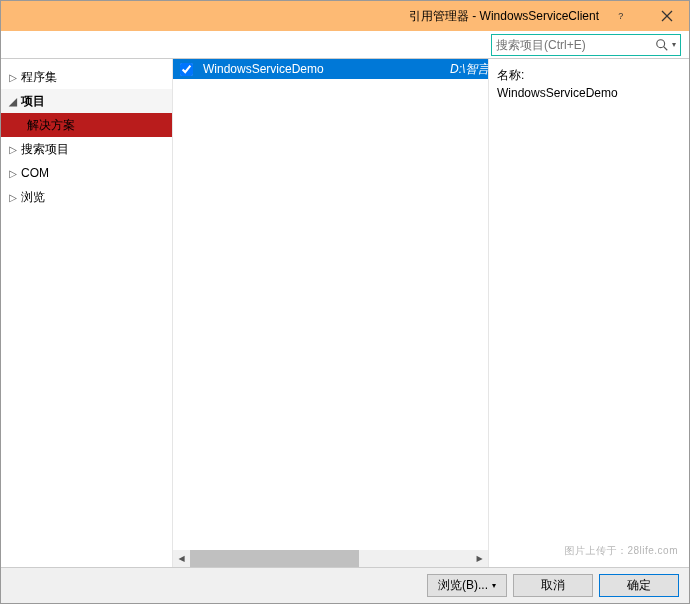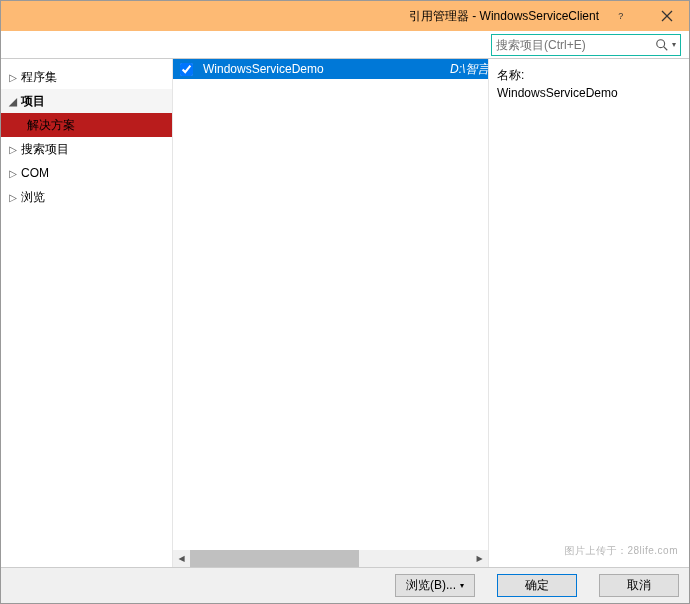--- a/index.html
+++ b/index.html
@@ -33,21 +33,21 @@
 .row-name { flex: 1; padding-left: 4px; overflow: hidden; white-space: nowrap; }
 .row-path { width: 42px; padding-left: 4px; overflow: hidden; white-space: nowrap; font-style: italic; }
 .scrollbar-h { height: 17px; background: #f0f0f0; display: flex; align-items: center; }
 .scroll-arrow { width: 17px; height: 17px; display: flex; align-items: center; justify-content: center; font-size: 8px; color: #555; background: #f0f0f0; }
 .scroll-track { flex: 1; height: 17px; background: #f0f0f0; position: relative; }
 .scroll-thumb { position: absolute; left: 0; width: 60%; height: 100%; background: #c0c0c0; }
 .details { width: 200px; padding: 8px; }
 .details-label { font-weight: normal; padding-bottom: 2px; }
 .details-value { padding-bottom: 8px; }
 .footer { height: 36px; display: flex; align-items: center; justify-content: flex-end; gap: 6px; padding: 0 10px; border-top: 1px solid #ccc; background: #f0f0f0; }
-.footer-btn { height: 23px; min-width: 80px; border: 1px solid #adadad; background: #e1e1e1; cursor: pointer; font-size: 12px; display: flex; align-items: center; justify-content: center; padding: 0 8px; margin-left: 16px; }
+.footer-btn { height: 23px; min-width: 80px; border: 1px solid #adadad; background: #e1e1e1; cursor: pointer; font-size: 12px; display: flex; align-items: center; justify-content: center; padding: 0 8px; }
 .footer-btn.primary { border: 1px solid #0078d7; }
 .watermark { position: absolute; bottom: 46px; right: 12px; font-size: 10px; color: #b5b5b5; letter-spacing: 0.5px; pointer-events: none; }
 </style>
 </head>
 <body>
 
 <div class="titlebar">
   <span class="titlebar-text">引用管理器 - WindowsServiceClient</span>
   <div class="titlebar-controls">
     <div class="titlebar-btn">
@@ -125,17 +125,17 @@
     <div class="details-label">名称:</div>
     <div class="details-value">WindowsServiceDemo</div>
   </div>
 </div>
 
 <div class="footer">
   <button class="footer-btn">
     <span>浏览(B)...</span>
     <span style="font-size:8px;padding-left:4px;">▾</span>
   </button>
+  <button class="footer-btn">取消</button>
   <button class="footer-btn primary">确定</button>
-  <button class="footer-btn">取消</button>
 </div>
 
 <div class="watermark">图片上传于：28life.com</div>
 
 </body></html>

